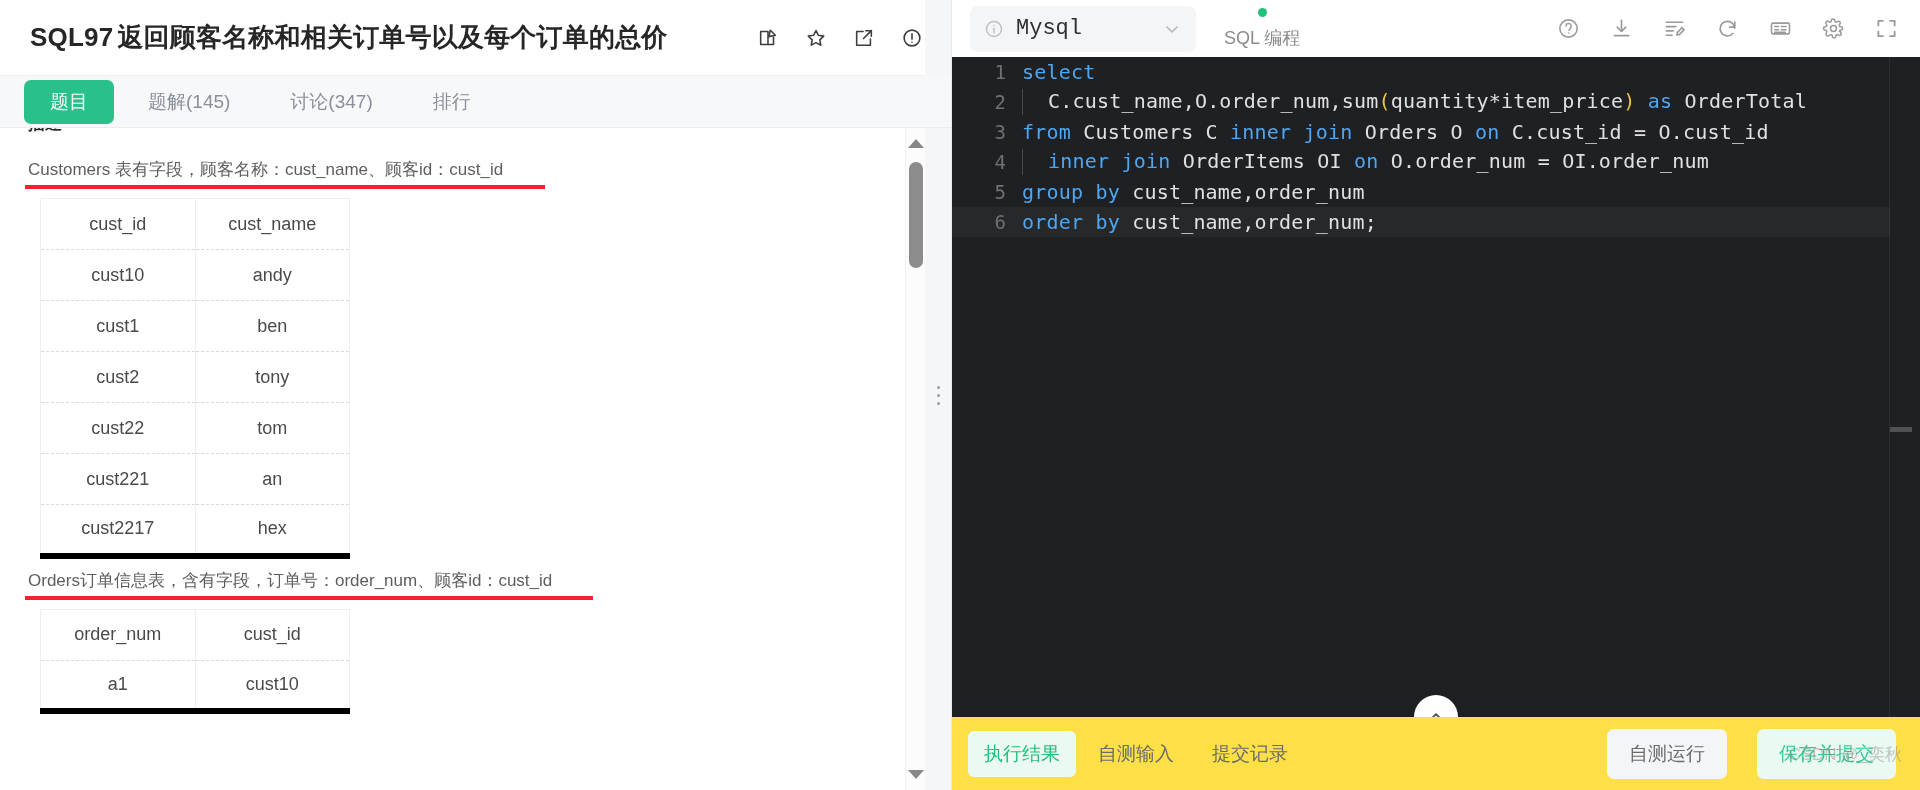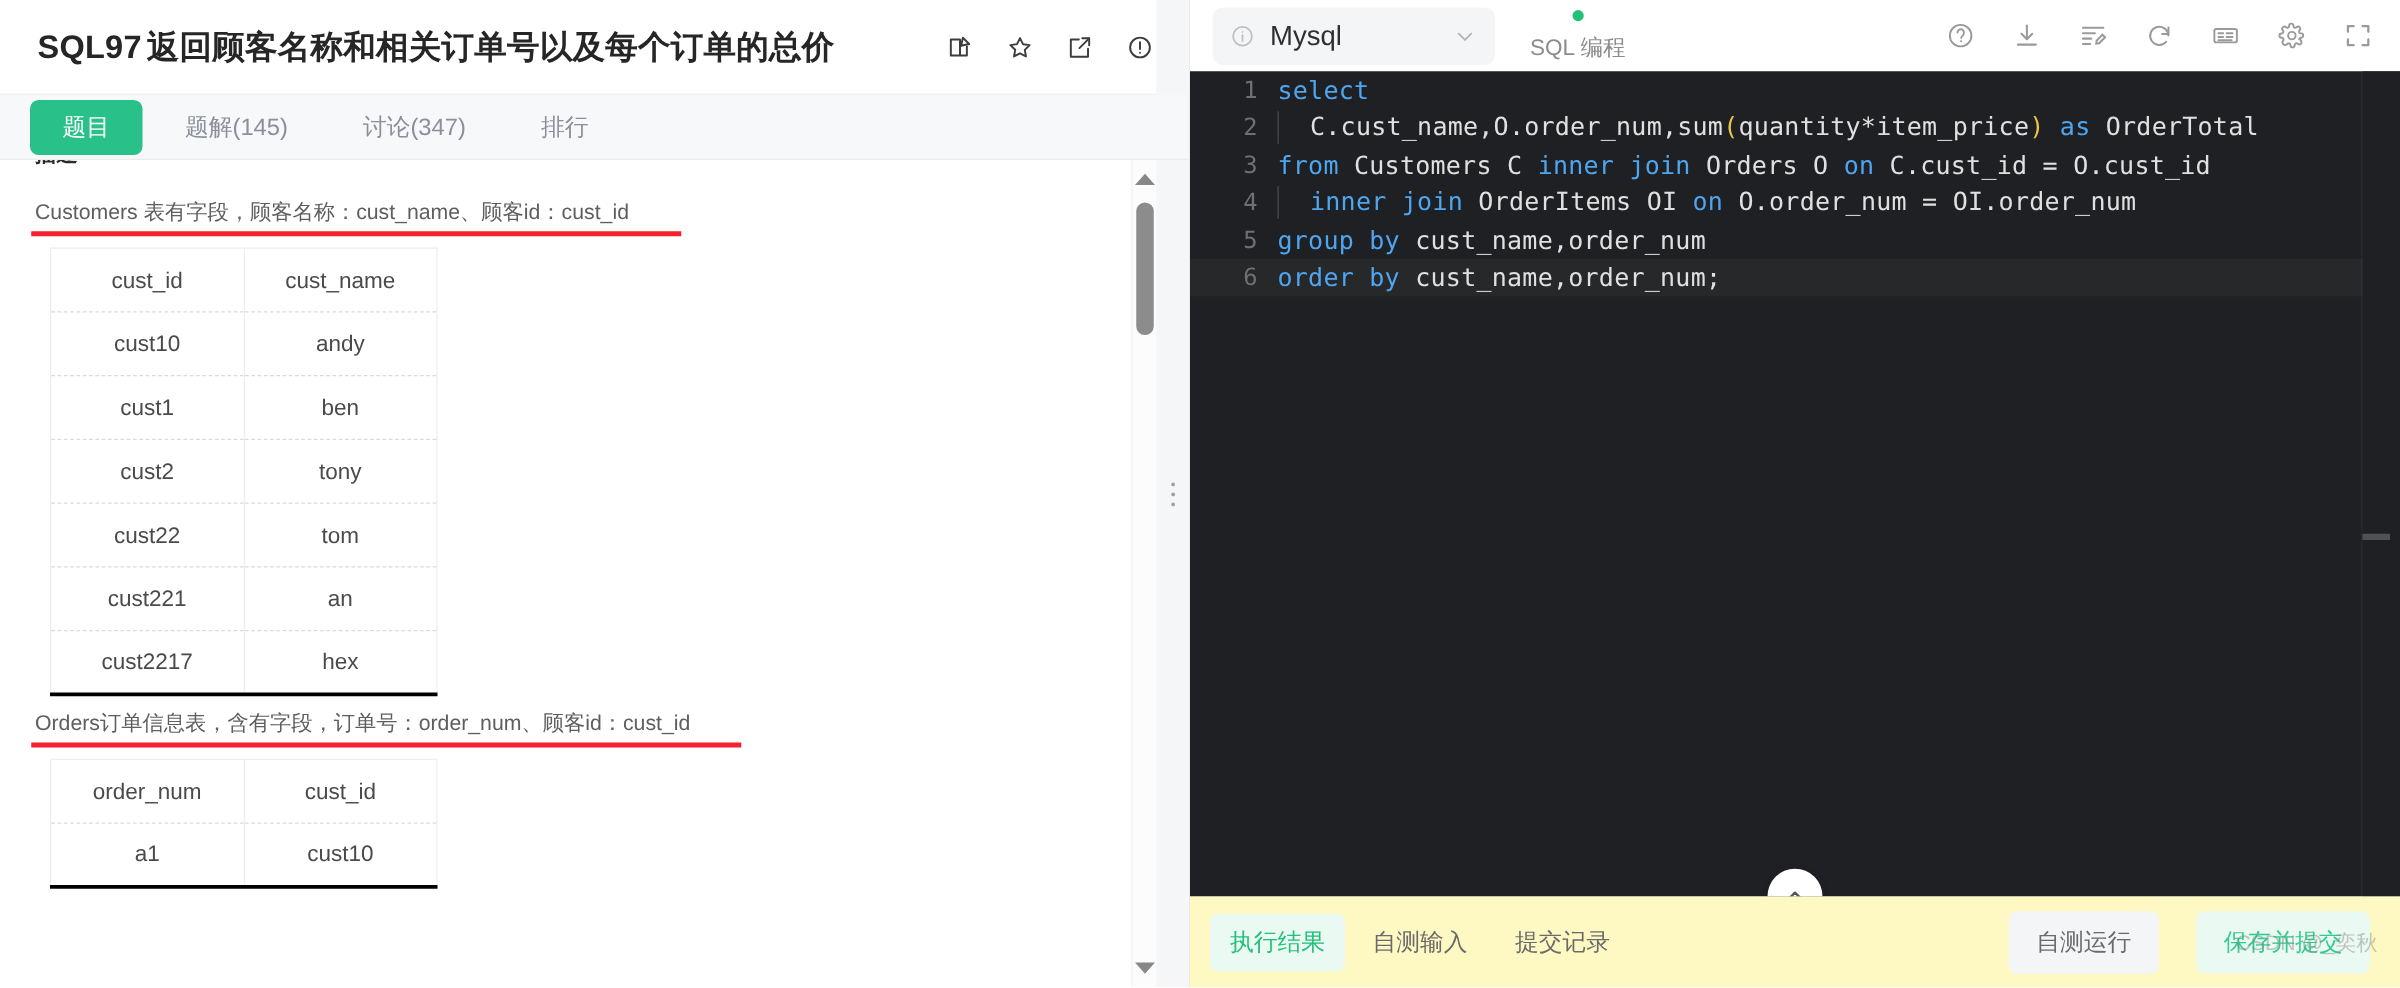--- a/index.html
+++ b/index.html
@@ -88,21 +88,21 @@
     margin-left: 12px;
     table-layout: fixed;
   }
   table.db-table td, table.db-table th {
     border: 1px solid #eeeeee;
     border-top: none; border-bottom: 1px dashed #dadada;
     font-size: 18px; color: #4a4a4a; font-weight: normal;
     text-align: center; height: 51px; padding: 0 6px;
     background: #fff;
   }
-  table.db-table tr:last-child td { border-bottom: 3px solid #000000; }
+  table.db-table tr:last-child td { border-bottom: 6px solid #000000; }
   table.db-table th { border-top: 1px solid #eeeeee; }
 
   
   #left-scrollbar {
     position: absolute; top: 128px; right: 26px;
     width: 20px; height: 662px;
     background: #fcfcfc; border-left: 1px solid #f2f2f2;
     cursor: pointer;
   }
   .sb-arrow {
@@ -138,20 +138,21 @@
   #editor-toolbar {
     height: 57px; display: flex; align-items: center;
     padding: 0 22px 0 18px; background: #fff; gap: 16px;
   }
 
   #db-select {
     display: flex; align-items: center; gap: 12px;
     background: #f4f5f7; border-radius: 8px;
     height: 46px; width: 226px; padding: 0 14px;
     cursor: pointer;
+    font-family: Liberation Mono, monospace;
   }
   #db-select .info-ic { width: 20px; height: 20px; color: #bfbfbf; flex: 0 0 auto; }
   #db-select .db-name { font-size: 22px; color: #2f2f2f; flex: 1 1 auto; }
   #db-select .chev { width: 20px; height: 20px; color: #b5b5b5; flex: 0 0 auto; }
 
   #mode-label { display: flex; align-items: center; gap: 9px; margin-left: 12px; flex-direction: column; }
   #mode-label .dot { width: 9px; height: 9px; border-radius: 50%; background: #22c079; display:block; }
   #mode-label span.txt { font-size: 18px; color: #8c8c8c; white-space: nowrap; }
 
   #toolbar-right { margin-left: auto; display: flex; align-items: center; gap: 30px; }
@@ -199,21 +200,21 @@
     width: 44px; height: 44px; border-radius: 50%;
     background: #ffffff; box-shadow: 0 2px 7px rgba(0,0,0,0.16);
     display: flex; align-items: center; justify-content: center;
     cursor: pointer; z-index: 20;
   }
   #collapse-btn svg { width: 20px; height: 20px; color: #555; }
 
   
   #bottom-bar {
     flex: 1 1 auto; display: flex; align-items: center;
-    padding: 0 24px 0 16px; background: #fef9c3;
+    padding: 0 24px 0 16px; background: #fde047;
   }
   #bottom-tabs { display: flex; align-items: center; gap: 6px; }
   .btab {
     font-size: 19px; color: #6b6b6b; padding: 10px 16px;
     border-radius: 6px; cursor: pointer; white-space: nowrap;
   }
   .btab.active { background: #eaf9f2; color: #22c079; }
 
   #bottom-actions { margin-left: auto; display: flex; align-items: center; gap: 30px; }
   .bbtn {

